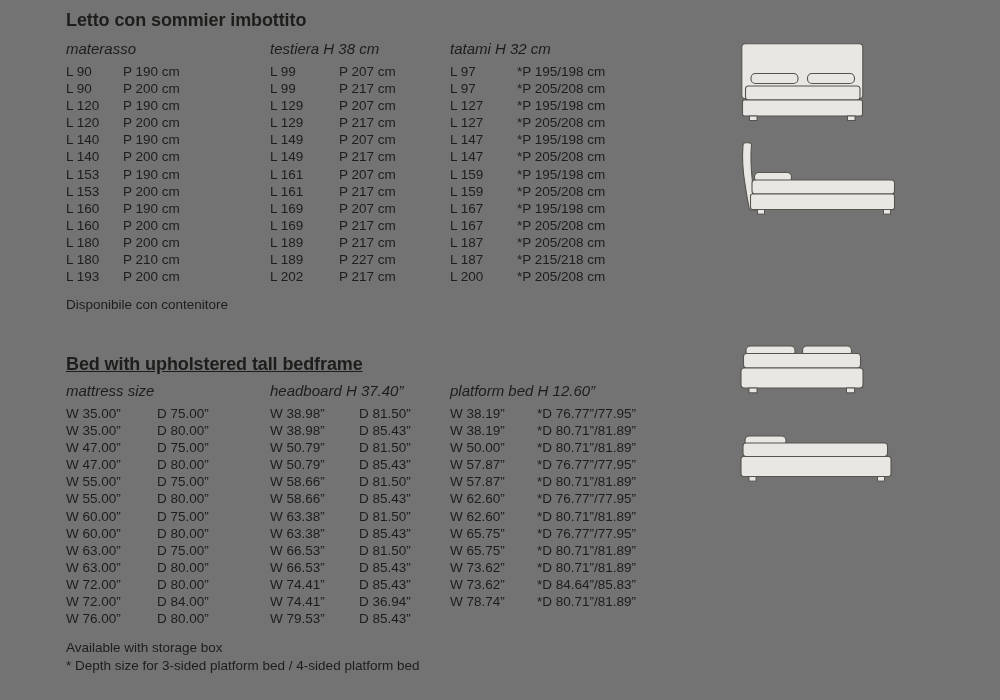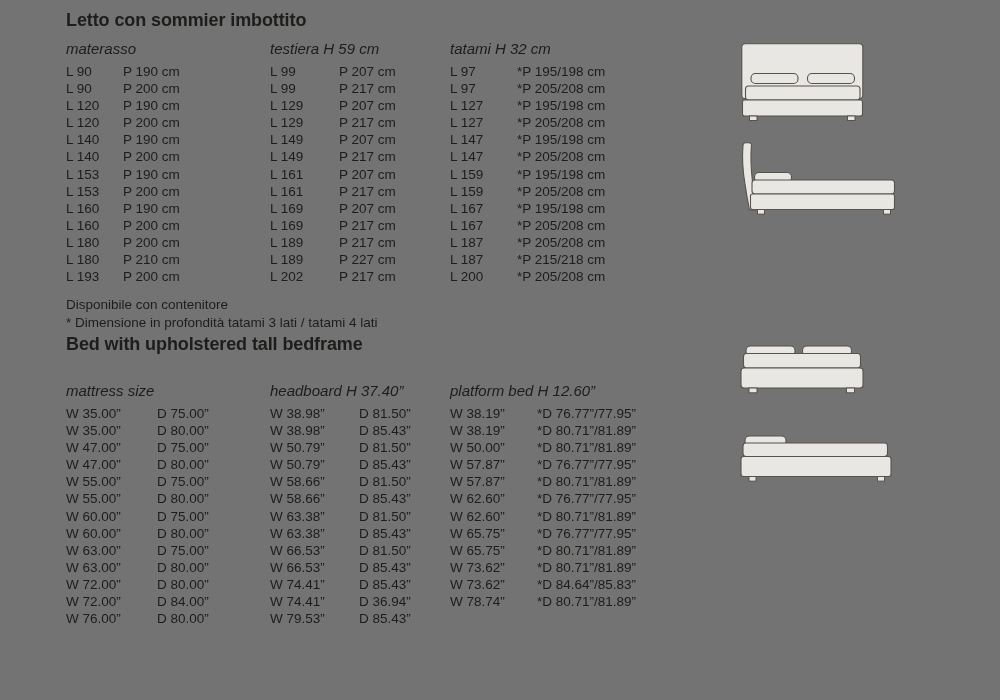--- a/index.html
+++ b/index.html
@@ -2,21 +2,21 @@
 <html><head>
 <meta charset="utf-8">
 <style>
   html,body{margin:0;padding:0;background:#ffffff;}
   body{width:1000px;height:700px;position:relative;overflow:hidden;
        font-family:"Liberation Sans",sans-serif;color:#1d1d1b;}
   .page{position:absolute;left:0;top:0;width:1000px;height:700px;background:#737373;}
   .title{position:absolute;left:66px;margin:0;font-size:18px;font-weight:bold;
          letter-spacing:-0.1px;white-space:nowrap;}
   #title-metric{top:10px;}
-  #title-imperial{top:334px;}
+  #title-imperial{top:354px;text-decoration:underline;}
   .table{position:absolute;left:0;width:1000px;}
   #metric-table{top:40px;}
   #imperial-table{top:382px;}
   .colgroup{position:absolute;top:0;}
   .colgroup.c0{left:66px;}
   .colgroup.c1{left:270px;}
   .colgroup.c2{left:450px;}
   .colheader{font-style:italic;font-size:15px;height:17px;margin-bottom:6px;white-space:nowrap;}
   .row{height:17.1px;line-height:17.1px;font-size:13.5px;white-space:nowrap;}
   .cl{display:inline-block;}
@@ -55,21 +55,21 @@
         <div class="row"><span class="cl">L 140</span><span class="cp">P 200 cm</span></div>
         <div class="row"><span class="cl">L 153</span><span class="cp">P 190 cm</span></div>
         <div class="row"><span class="cl">L 153</span><span class="cp">P 200 cm</span></div>
         <div class="row"><span class="cl">L 160</span><span class="cp">P 190 cm</span></div>
         <div class="row"><span class="cl">L 160</span><span class="cp">P 200 cm</span></div>
         <div class="row"><span class="cl">L 180</span><span class="cp">P 200 cm</span></div>
         <div class="row"><span class="cl">L 180</span><span class="cp">P 210 cm</span></div>
         <div class="row"><span class="cl">L 193</span><span class="cp">P 200 cm</span></div>
       </div>
       <div class="colgroup c1">
-        <div class="colheader">testiera H 59 cm</div>
+        <div class="colheader">testiera H 38 cm</div>
         <div class="row"><span class="cl">L 99</span><span class="cp">P 207 cm</span></div>
         <div class="row"><span class="cl">L 99</span><span class="cp">P 217 cm</span></div>
         <div class="row"><span class="cl">L 129</span><span class="cp">P 207 cm</span></div>
         <div class="row"><span class="cl">L 129</span><span class="cp">P 217 cm</span></div>
         <div class="row"><span class="cl">L 149</span><span class="cp">P 207 cm</span></div>
         <div class="row"><span class="cl">L 149</span><span class="cp">P 217 cm</span></div>
         <div class="row"><span class="cl">L 161</span><span class="cp">P 207 cm</span></div>
         <div class="row"><span class="cl">L 161</span><span class="cp">P 217 cm</span></div>
         <div class="row"><span class="cl">L 169</span><span class="cp">P 207 cm</span></div>
         <div class="row"><span class="cl">L 169</span><span class="cp">P 217 cm</span></div>
@@ -90,21 +90,20 @@
         <div class="row"><span class="cl">L 167</span><span class="cp">*P 195/198 cm</span></div>
         <div class="row"><span class="cl">L 167</span><span class="cp">*P 205/208 cm</span></div>
         <div class="row"><span class="cl">L 187</span><span class="cp">*P 205/208 cm</span></div>
         <div class="row"><span class="cl">L 187</span><span class="cp">*P 215/218 cm</span></div>
         <div class="row"><span class="cl">L 200</span><span class="cp">*P 205/208 cm</span></div>
       </div>
     </div>
 
   <div class="notes" id="metric-notes">
     <div>Disponibile con contenitore</div>
-    <div>* Dimensione in profondità tatami 3 lati / tatami 4 lati</div>
   </div>
 
   <h1 class="title" id="title-imperial">Bed with upholstered tall bedframe</h1>
 
   <div class="table imperial" id="imperial-table">
       <div class="colgroup c0">
         <div class="colheader">mattress size</div>
         <div class="row"><span class="cl">W 35.00”</span><span class="cp">D 75.00”</span></div>
         <div class="row"><span class="cl">W 35.00”</span><span class="cp">D 80.00”</span></div>
         <div class="row"><span class="cl">W 47.00”</span><span class="cp">D 75.00”</span></div>
@@ -145,20 +144,24 @@
         <div class="row"><span class="cl">W 62.60”</span><span class="cp">*D 76.77”/77.95”</span></div>
         <div class="row"><span class="cl">W 62.60”</span><span class="cp">*D 80.71”/81.89”</span></div>
         <div class="row"><span class="cl">W 65.75”</span><span class="cp">*D 76.77”/77.95”</span></div>
         <div class="row"><span class="cl">W 65.75”</span><span class="cp">*D 80.71”/81.89”</span></div>
         <div class="row"><span class="cl">W 73.62”</span><span class="cp">*D 80.71”/81.89”</span></div>
         <div class="row"><span class="cl">W 73.62”</span><span class="cp">*D 84.64”/85.83”</span></div>
         <div class="row"><span class="cl">W 78.74”</span><span class="cp">*D 80.71”/81.89”</span></div>
       </div>
     </div>
 
+  <div class="notes" id="imperial-notes">
+    <div>Available with storage box</div>
+    <div>* Depth size for 3-sided platform bed / 4-sided platform bed</div>
+  </div>
 
   <svg class="drawing" id="draw-front-hb" width="123" height="78" viewBox="0 0 123 78">
     <rect class="shape" x="0.8" y="0.8" width="121" height="55" rx="3.5"></rect>
     <rect class="shape" x="10" y="30.5" width="47" height="10" rx="4.5"></rect>
     <rect class="shape" x="66.5" y="30.5" width="47" height="10" rx="4.5"></rect>
     <rect class="shape" x="4.5" y="43" width="114.5" height="14" rx="3"></rect>
     <rect class="shape" x="1.5" y="57" width="120" height="16" rx="2"></rect>
     <rect class="foot" x="8.5" y="73" width="7.5" height="4.5"></rect>
     <rect class="foot" x="106.5" y="73" width="7.5" height="4.5"></rect>
   </svg>

